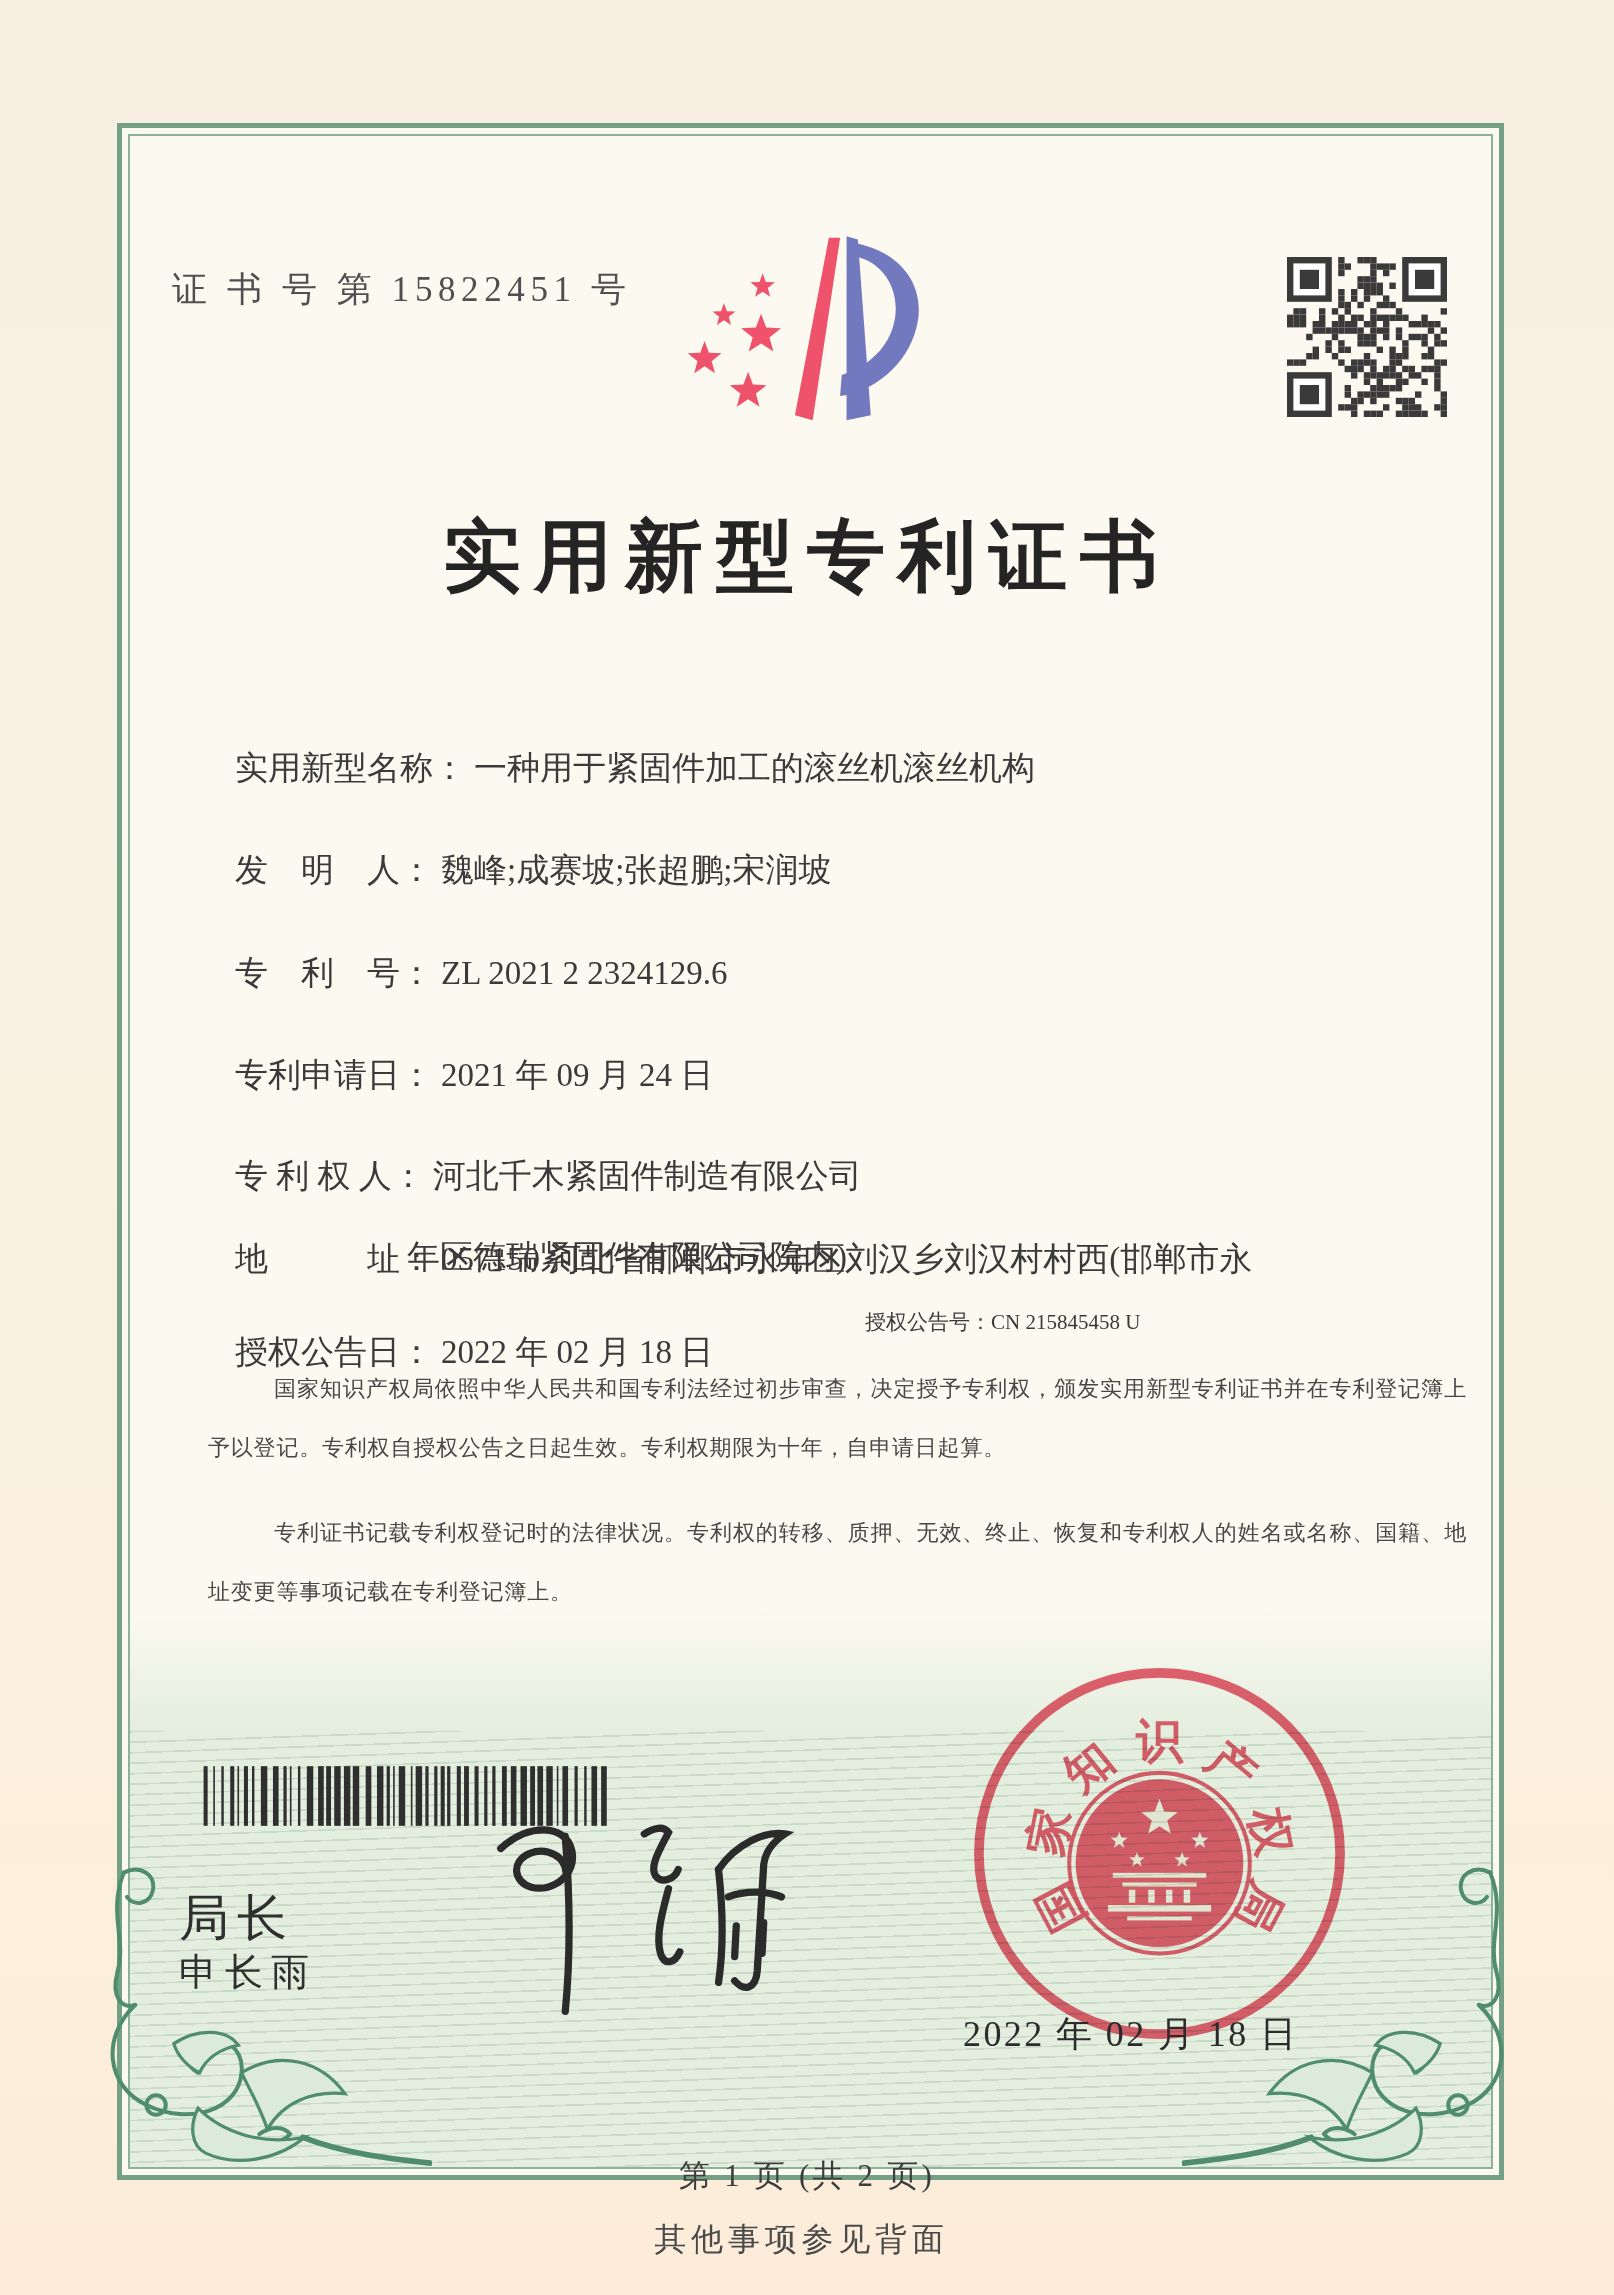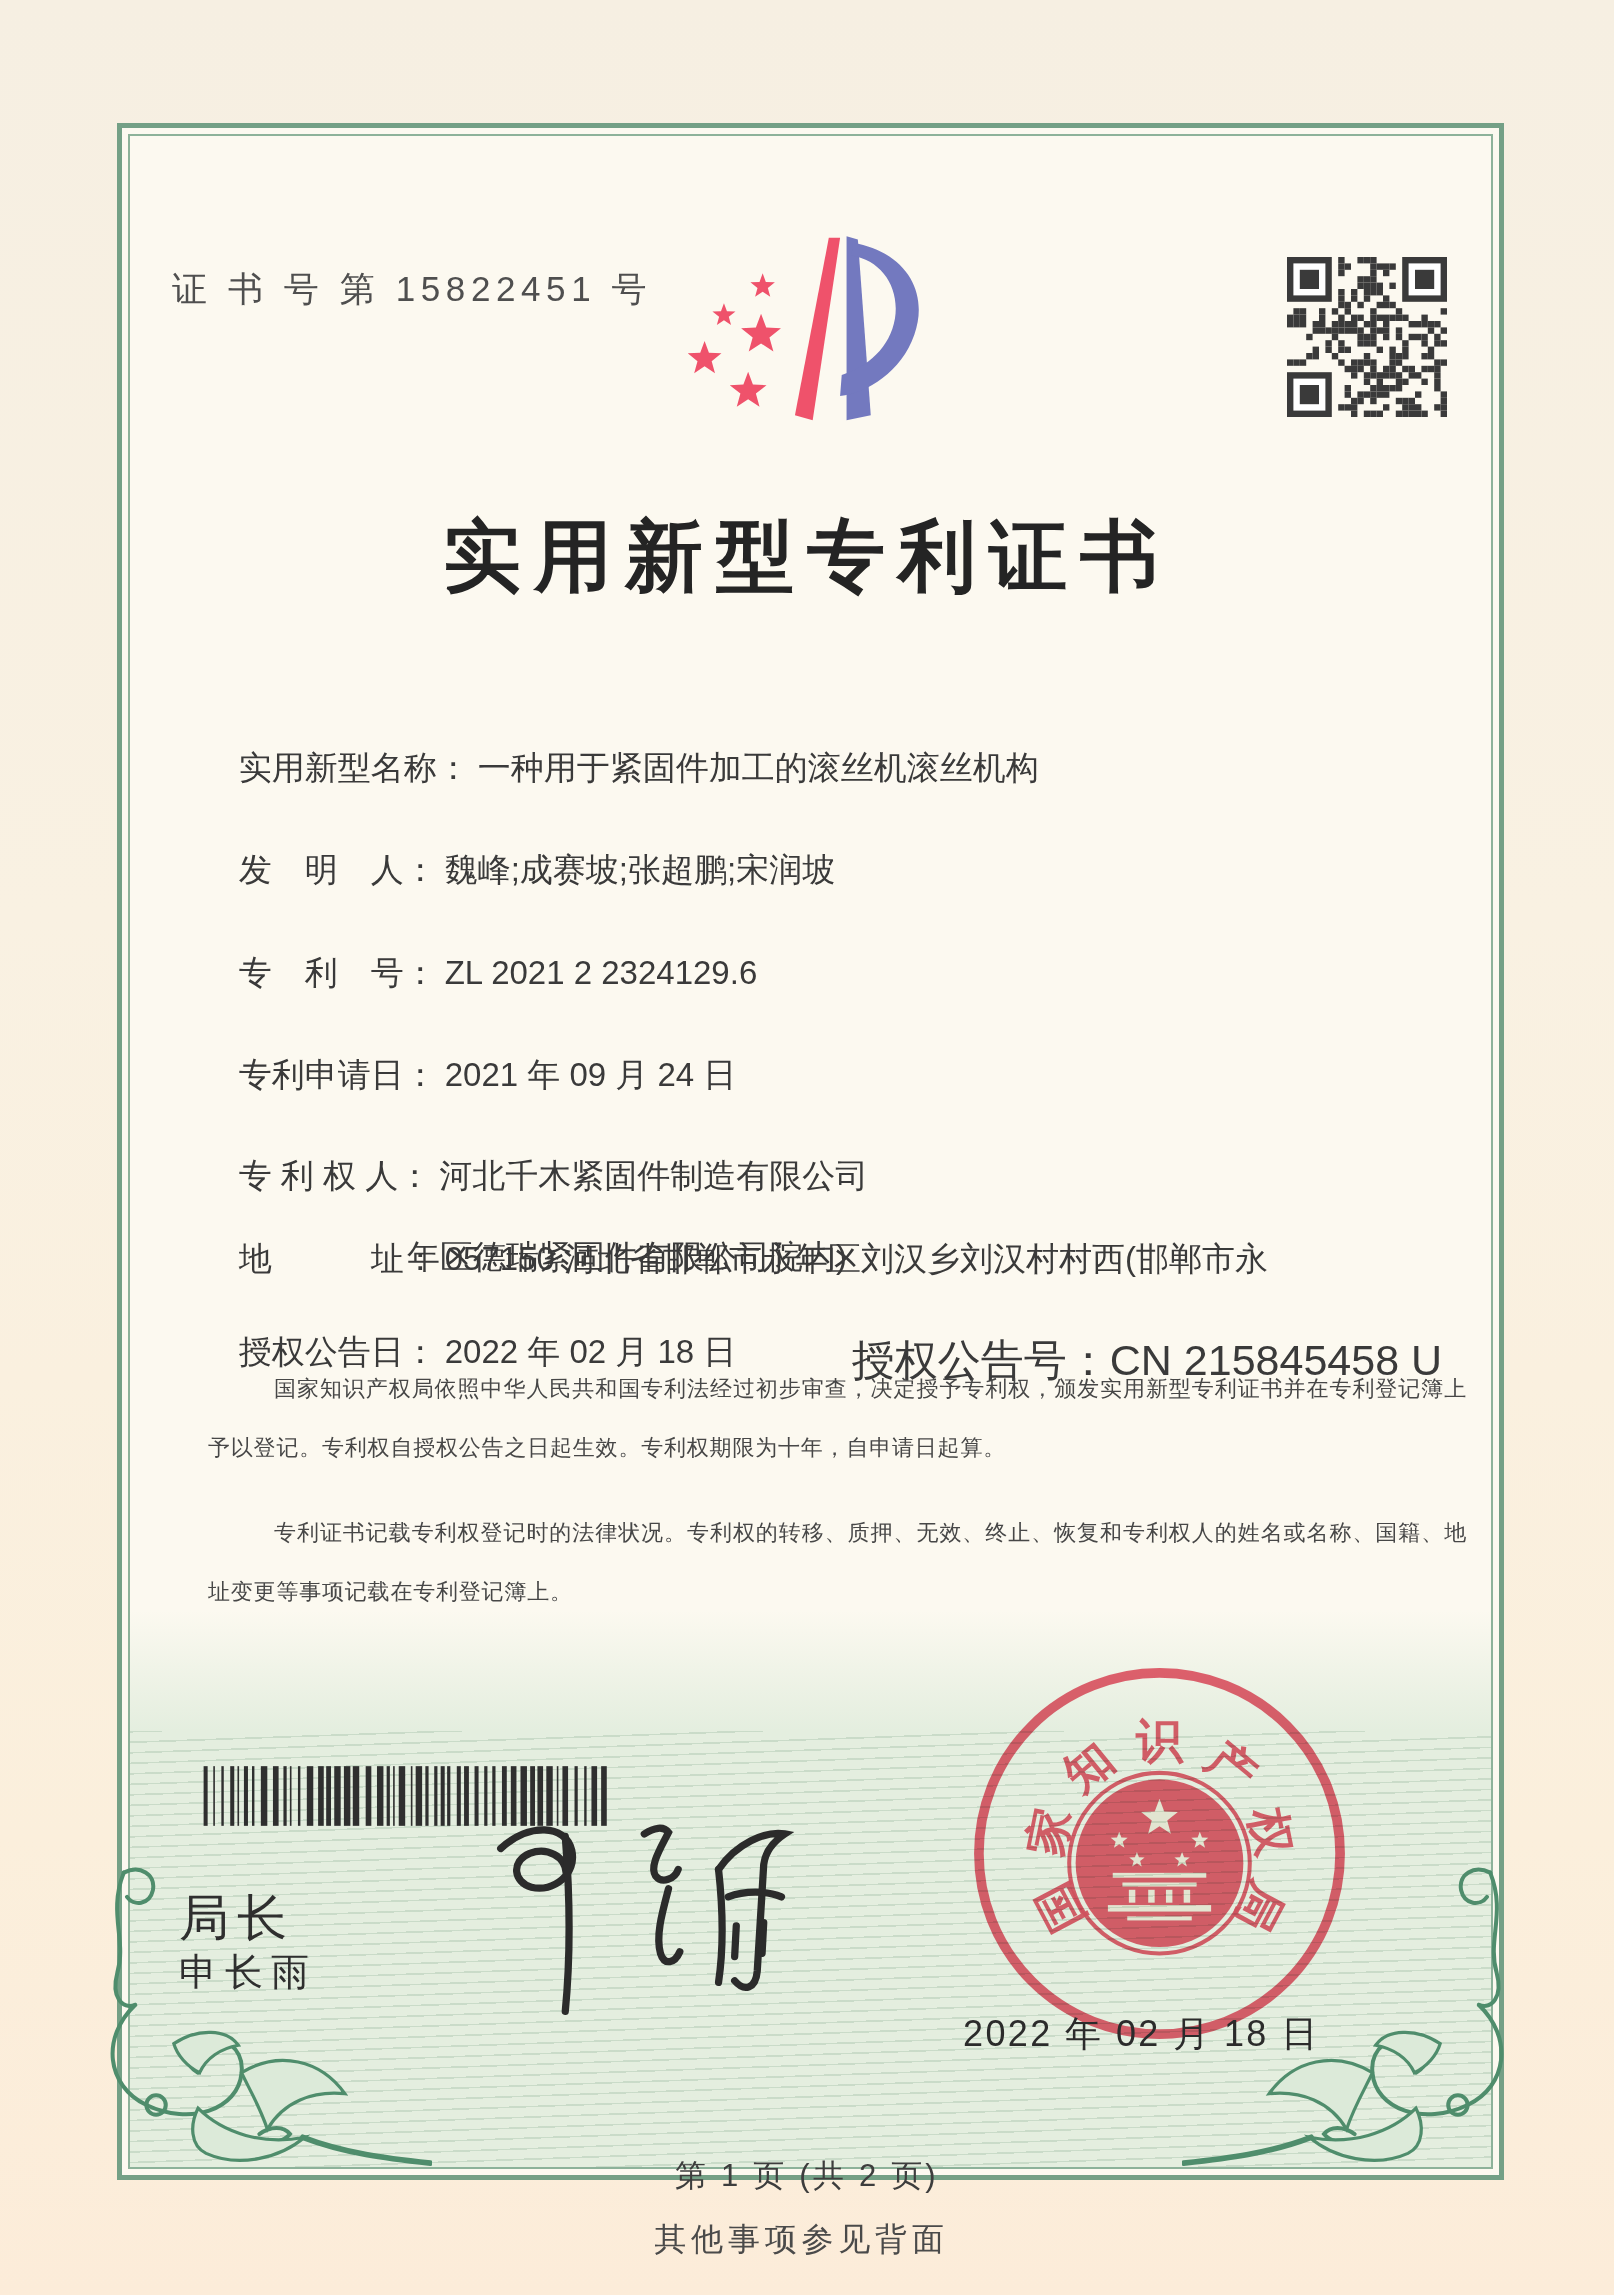--- a/index.html
+++ b/index.html
@@ -1,19 +1,19 @@
 <!DOCTYPE html>
 <html style="font-size:13px"><head>
 <meta charset="utf-8">
 <style>
   html,body{margin:0;padding:0;background:#e8e2d6;}
   .page{
     position:relative; width:1614px; height:2295px; overflow:hidden;
     background:linear-gradient(180deg,#f6efe2 0%,#f9f1e2 40%,#fbefdc 80%,#fcecd9 100%);
-    font-family:Liberation Sans, sans-serif; color:#3a3a3a;
+    font-family:Liberation Serif, serif; color:#3a3a3a;
   }
   .frame-outer{
     position:absolute; left:117px; top:123px; width:1387px; height:2057px;
     box-sizing:border-box; border:5.6px solid #74a086; background:#fcf9f0;
   }
   .frame-inner{
     position:absolute; inset:5.6px; border:2.4px solid #8db29a;
   }
   .interior{ position:absolute; inset:0; overflow:hidden; }
   .tint-fade{
@@ -31,21 +31,21 @@
   .logo{ position:absolute; left:682px; top:228px; }
   .qr{ position:absolute; left:1287px; top:257px; }
   .title{
     position:absolute; left:0; right:0; top:505px; text-align:center;
     font-size:78px; font-weight:700; letter-spacing:13px; color:#242424;
   }
   .row{ position:absolute; left:202px; font-size:33px; line-height:46px; white-space:pre; color:#3a3a3a; }
   .row .label{ display:inline-block; white-space:pre; }
   .row .value{ margin-left:8px; }
   .addr2{ position:absolute; left:407px; font-size:33px; white-space:pre; color:#3a3a3a; }
-  .grantno{ position:absolute; left:804px; font-size:43px; white-space:pre; color:#3a3a3a; }
+  .grantno{ position:absolute; left:844px; font-size:21px; white-space:pre; color:#3a3a3a; }
   .para{
     position:absolute; left:208px; width:1259px; font-size:22px; line-height:59px;
     text-indent:66px; color:#474747; text-align:justify; letter-spacing:0.8px;
   }
   .barcode{ position:absolute; left:202px; top:1766px; }
   .director-title{ position:absolute; left:179px; top:1885px; font-size:50px; color:#2f2f2f; letter-spacing:8px; }
   .director-name{ position:absolute; left:179px; top:1947px; font-size:38px; color:#2f2f2f; letter-spacing:8px; }
   .signature{ position:absolute; left:452px; top:1792px; }
   .seal{ position:absolute; left:966px; top:1660px; width:387px; height:387px; mix-blend-mode:multiply; }
   .seal-char{

